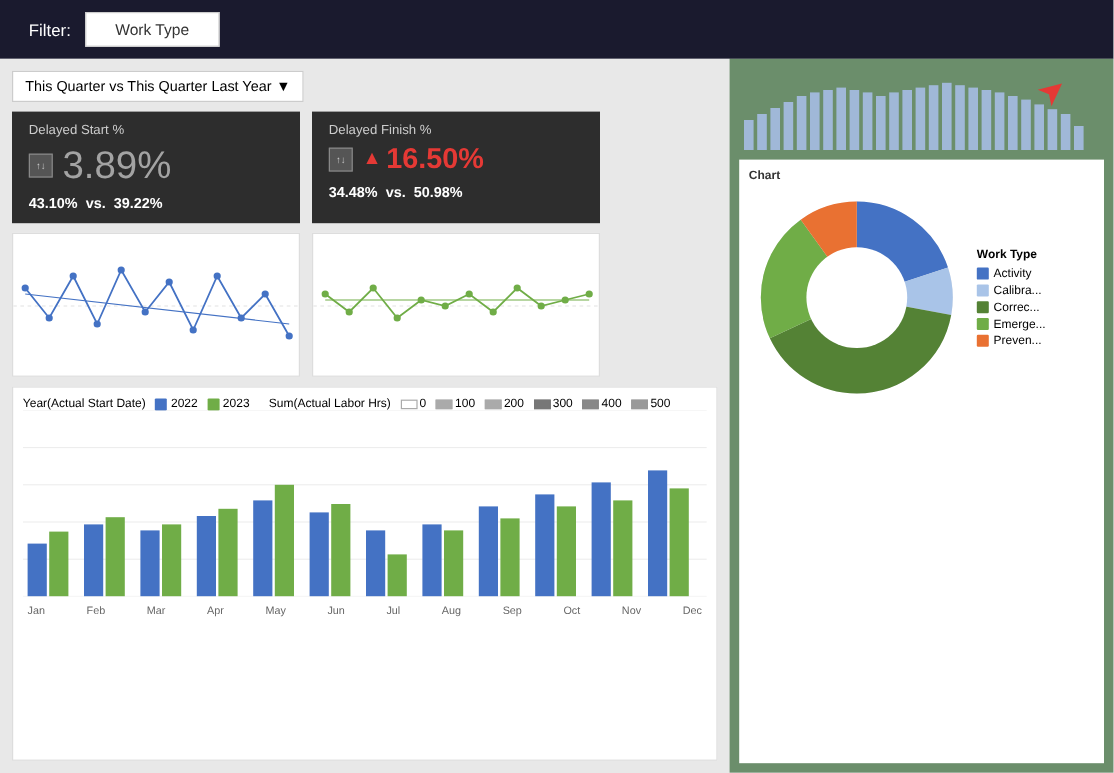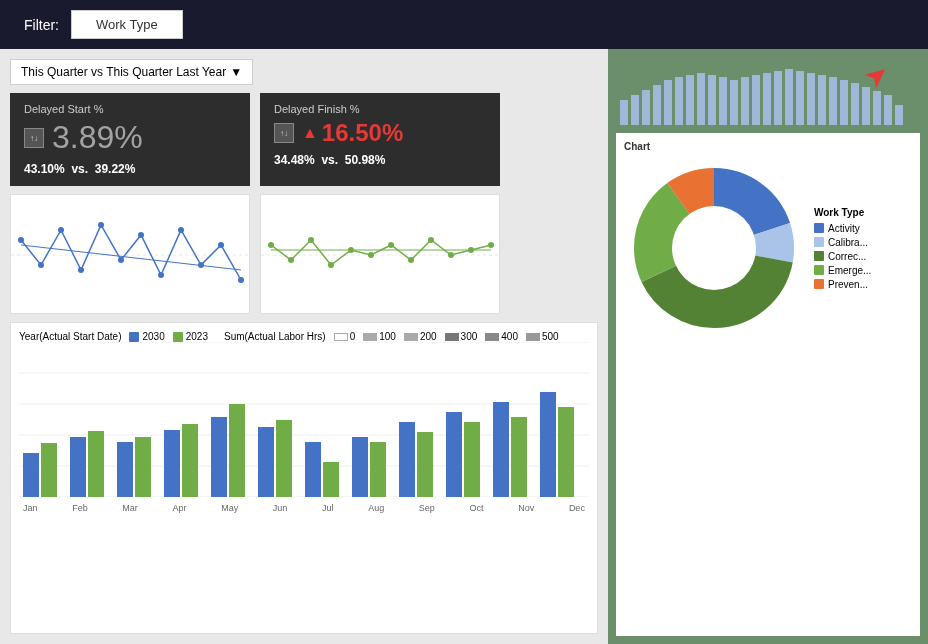--- a/index.html
+++ b/index.html
@@ -334,21 +334,21 @@
         </svg>
       </div>
     </div>
 
     <div class="bar-chart-panel">
       
       <div style="display:flex; gap:8px; font-size:10px; flex-wrap:wrap; margin-bottom:0;">
         <span>Year(Actual Start Date)</span>
         <div class="legend-item">
           <div class="legend-dot" style="background:#4472c4;"></div>
-          <span>2030</span>
+          <span>2022</span>
         </div>
         <div class="legend-item">
           <div class="legend-dot" style="background:#70ad47;"></div>
           <span>2023</span>
         </div>
         <span style="margin-left:8px;">Sum(Actual Labor Hrs)</span>
         <div class="legend-line-item">
           <div class="legend-line-box"></div>
             <span>0</span>
         </div>

